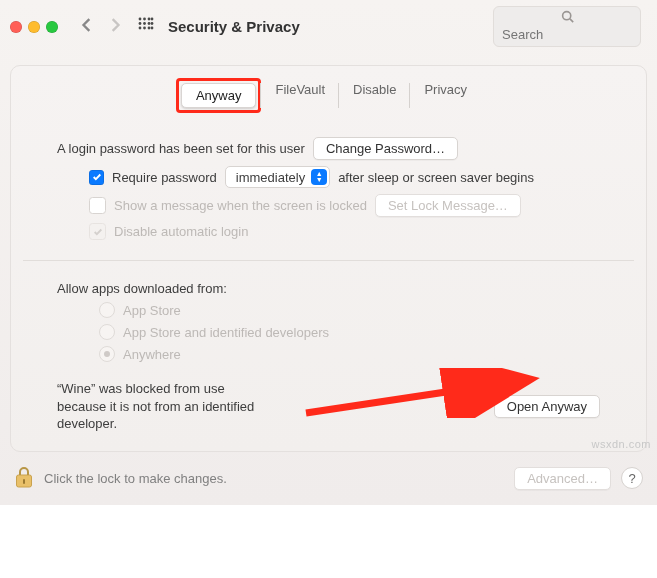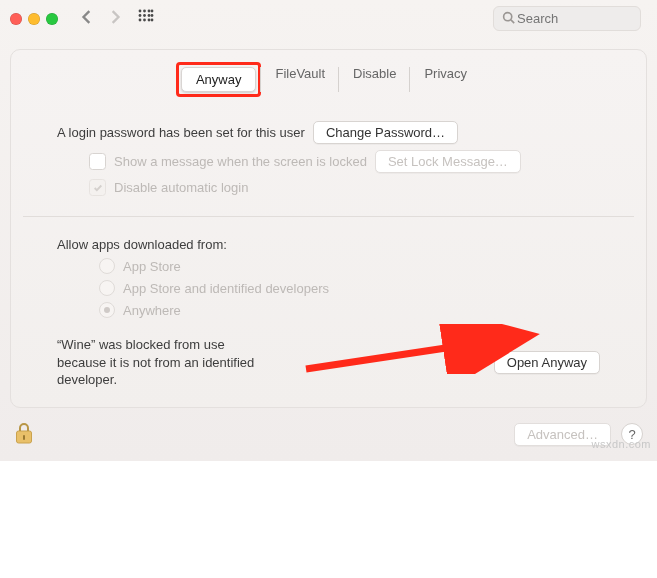--- a/index.html
+++ b/index.html
@@ -50,20 +50,21 @@
   .spacer { flex: 1; }
   .searchbox {
     display:flex; align-items:center;
     background:#eeeceb;
     border:1px solid #e1ddda;
     border-radius:6px;
     padding:3px 8px;
     width:130px;
     color:#8f8b89;
     margin-right:6px;
+    flex-direction:column;
   }
   .searchbox input {
     border:none;background:transparent;outline:none;
     font-size:13px;color:#555;width:100%;
   }
   .content-outer {
     padding: 12px 10px 0 10px;
   }
   .card {
     background: linear-gradient(#f6f3f2,#f2efed);
@@ -237,20 +238,21 @@
         <circle cx="2" cy="6.5" r="1.4"></circle>
           <circle cx="6.5" cy="6.5" r="1.4"></circle>
           <circle cx="11" cy="6.5" r="1.4"></circle>
           <circle cx="14" cy="6.5" r="1.4"></circle>
         <circle cx="2" cy="11" r="1.4"></circle>
           <circle cx="6.5" cy="11" r="1.4"></circle>
           <circle cx="11" cy="11" r="1.4"></circle>
           <circle cx="14" cy="11" r="1.4"></circle>
       </svg>
     </span>
+    <div class="title">Security &amp; Privacy</div>
     <div class="spacer"></div>
     <div class="searchbox">
       <span>
         <svg width="13" height="13" viewBox="0 0 16 16" fill="none" stroke="#9a9693" stroke-width="2">
             <circle cx="7" cy="7" r="5"></circle>
             <path d="M11 11l4 4"></path>
           </svg>
       </span>
       <input type="text" placeholder="Search" style="">
     </div>
@@ -265,20 +267,37 @@
         </span>
         <span class="tab sep">FileVault</span>
         <span class="tab sep">Disable</span>
         <span class="tab sep">Privacy</span>
       </div>
 
       <div class="section">
         <div class="row">
           <span>A login password has been set for this user</span>
           <span class="btn">Change Password…</span>
+        </div>
+        <div class="row">
+          <span class="indent"></span>
+          <span class="checkbox checked">
+            <svg width="10" height="10" viewBox="0 0 12 12" fill="none" stroke="#fff" stroke-width="2.2">
+                <path d="M2 6l2.6 2.6L10 3"></path>
+              </svg>
+          </span>
+          <span>Require password</span>
+          <span class="select">
+            <span>immediately</span>
+            <span class="arrows">
+              <span>▲</span>
+                <span>▼</span>
+            </span>
+          </span>
+          <span>after sleep or screen saver begins</span>
         </div>
         <div class="row dim">
           <span class="indent"></span>
           <span class="checkbox unchecked"></span>
           <span>Show a message when the screen is locked</span>
           <span class="btn dim">Set Lock Message…</span>
         </div>
         <div class="row dim">
           <span class="indent"></span>
           <span class="checkbox dim">
@@ -331,20 +350,21 @@
   </div>
 
   <div class="footer">
     <span class="lock-icon">
       <svg width="20" height="22" viewBox="0 0 20 22">
         <rect x="2.5" y="9" width="15" height="12" rx="2" fill="#e9c069" stroke="#caa24e"></rect>
         <path d="M6 9 V6 a4 4 0 0 1 8 0 V9" fill="none" stroke="#b89646" stroke-width="2"></path>
         <rect x="9" y="13" width="2" height="5" rx="1" fill="#9b7a32"></rect>
       </svg>
     </span>
+    <span class="msg">Click the lock to make changes.</span>
     <div class="spacer"></div>
     <span class="btn dim">Advanced…</span>
     <span class="help">?</span>
   </div>
 
 </div>
 
 <div class="watermark">wsxdn.com</div>
 
 </body></html>

